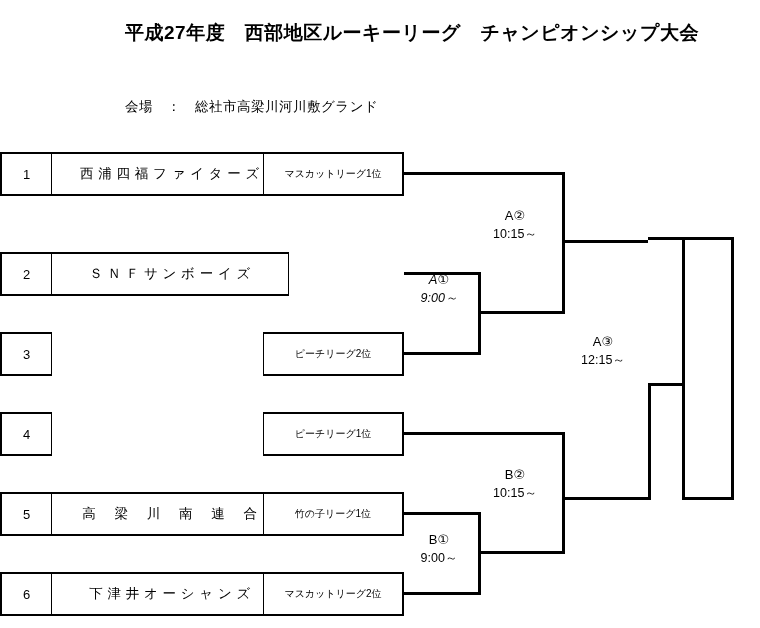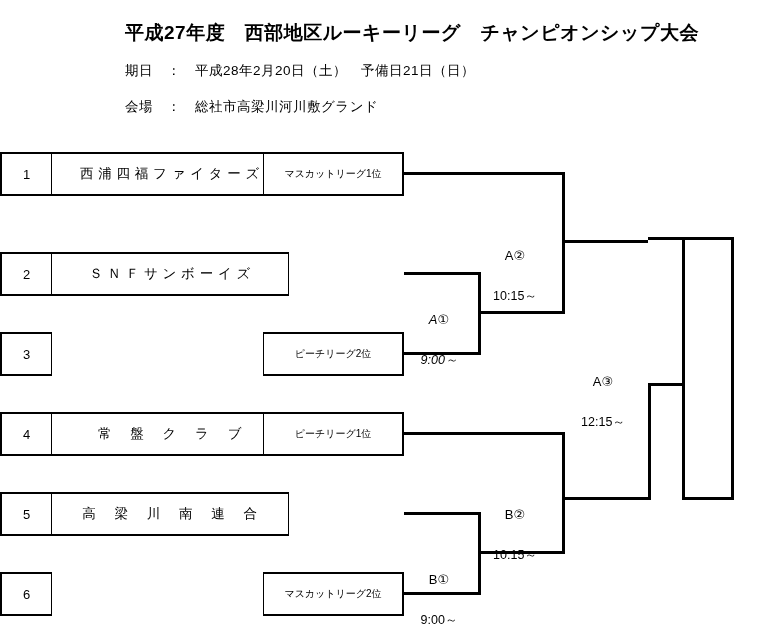--- a/index.html
+++ b/index.html
@@ -35,64 +35,64 @@
              letter-spacing:0.5px;}
   .cell.league{left:263px;width:141px;border-left-width:1px;font-size:10px;}
 
   
   .ln{position:absolute;background:#000;}
   .h{height:3px;}
   .v{width:3px;}
 
   
   .match{position:absolute;text-align:center;white-space:nowrap;}
-  .match .code{font-size:13px;line-height:16px;margin-top:40px;}
-  .match .time{font-size:12.5px;line-height:16px;margin-top:24px;}
+  .match .code{font-size:13px;line-height:16px;}
+  .match .time{font-size:12.5px;line-height:16px;margin-top:2px;}
 
   
   .finalbox{position:absolute;border:3px solid #000;box-sizing:border-box;background:#fff;}
 </style>
 </head>
 <body>
 
 <div class="page">
 
   <div class="title">平成27年度　西部地区ルーキーリーグ　チャンピオンシップ大会</div>
-  <div class="meta date">期日　：　平成28年2月20日（土）　予備日21日（日）</div>
   <div class="meta venue">会場　：　総社市高梁川河川敷グランド</div>
 
   <div class="row" style="left:0;top:152px;width:404px;">
     <div class="cell seed">1</div>
     <div class="cell team">西 浦 四 福 フ ァ イ タ ー ズ</div>
     <div class="cell league">マスカットリーグ1位</div>
   </div>
 
   <div class="row" style="left:0;top:252px;width:404px;">
     <div class="cell seed">2</div>
     <div class="cell team">Ｓ Ｎ Ｆ サ ン ボ ー イ ズ</div>
   </div>
 
   <div class="row" style="left:0;top:332px;width:404px;">
     <div class="cell seed">3</div>
     <div class="cell league">ピーチリーグ2位</div>
   </div>
 
   <div class="row" style="left:0;top:412px;width:404px;">
     <div class="cell seed">4</div>
-    <div class="cell team">常　 盤　 ク　 ラ　 ブ</div>
     <div class="cell league">ピーチリーグ1位</div>
   </div>
 
   <div class="row" style="left:0;top:492px;width:404px;">
     <div class="cell seed">5</div>
     <div class="cell team">高　 梁　 川　 南　 連　 合</div>
+    <div class="cell league">竹の子リーグ1位</div>
   </div>
 
   <div class="row" style="left:0;top:572px;width:404px;">
     <div class="cell seed">6</div>
+    <div class="cell team">下 津 井 オ ー シ ャ ン ズ</div>
     <div class="cell league">マスカットリーグ2位</div>
   </div>
 
   <div class="ln h" style="left:404px;top:172px;width:161px;"></div>
 
   <div class="ln h" style="left:404px;top:272px;width:77px;"></div>
   <div class="ln h" style="left:404px;top:352px;width:77px;"></div>
   <div class="ln v" style="left:478px;top:272px;height:83px;"></div>
 
   <div class="ln h" style="left:478px;top:311px;width:87px;"></div>

